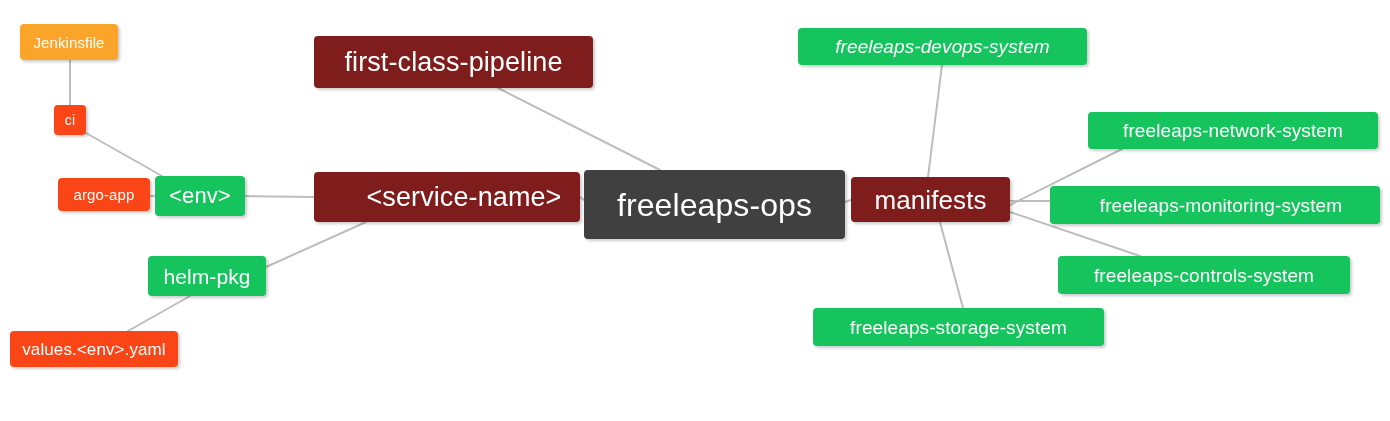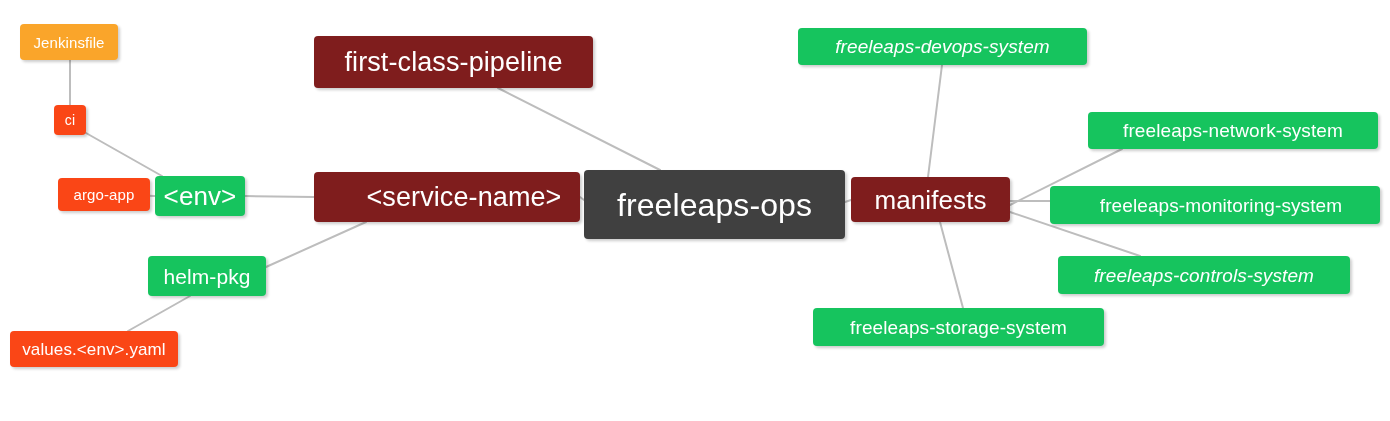--- a/index.html
+++ b/index.html
@@ -66,21 +66,21 @@
   <div id="node-layer">
       <div class="node c-orange" style="left: 20px; top: 24px; width: 98px; height: 36px; font-size: 15px;">
         <span>Jenkinsfile</span>
       </div>
       <div class="node c-red" style="left: 54px; top: 105px; width: 32px; height: 30px; font-size: 14px;">
         <span>ci</span>
       </div>
       <div class="node c-red" style="left: 32px; top: 178px; width: 92px; height: 33px; font-size: 15px; margin-left: 26px;">
         <span>argo-app</span>
       </div>
-      <div class="node c-green" style="left: 155px; top: 176px; width: 90px; height: 40px; font-size: 26px;">
+      <div class="node c-green" style="left: 155px; top: 176px; width: 90px; height: 40px; font-size: 22px;">
         <span>&lt;env&gt;</span>
       </div>
       <div class="node c-green" style="left: 148px; top: 256px; width: 118px; height: 40px; font-size: 21px;">
         <span>helm-pkg</span>
       </div>
       <div class="node c-red" style="left: 10px; top: 331px; width: 168px; height: 36px; font-size: 17px;">
         <span>values.&lt;env&gt;.yaml</span>
       </div>
       <div class="node c-blue" style="left: 314px; top: 172px; width: 266px; height: 50px; font-size: 27px; padding-left: 34px;">
         <span>&lt;service-name&gt;</span>
@@ -96,20 +96,20 @@
       </div>
       <div class="node c-green" style="left: 798px; top: 28px; width: 289px; height: 37px; font-size: 19px; font-style: italic;">
         <span>freeleaps-devops-system</span>
       </div>
       <div class="node c-green" style="left: 1056px; top: 112px; width: 290px; height: 37px; font-size: 19px; margin-left: 32px;">
         <span>freeleaps-network-system</span>
       </div>
       <div class="node c-green" style="left: 1050px; top: 186px; width: 330px; height: 38px; font-size: 19px; padding-left: 12px;">
         <span>freeleaps-monitoring-system</span>
       </div>
-      <div class="node c-green" style="left: 1058px; top: 256px; width: 292px; height: 38px; font-size: 19px; font-style: italic;">
+      <div class="node c-green" style="left: 1058px; top: 256px; width: 292px; height: 38px; font-size: 19px;">
         <span>freeleaps-controls-system</span>
       </div>
       <div class="node c-green" style="left: 813px; top: 308px; width: 291px; height: 38px; font-size: 19px;">
         <span>freeleaps-storage-system</span>
       </div>
     </div>
 </div>
 
 </body></html>

